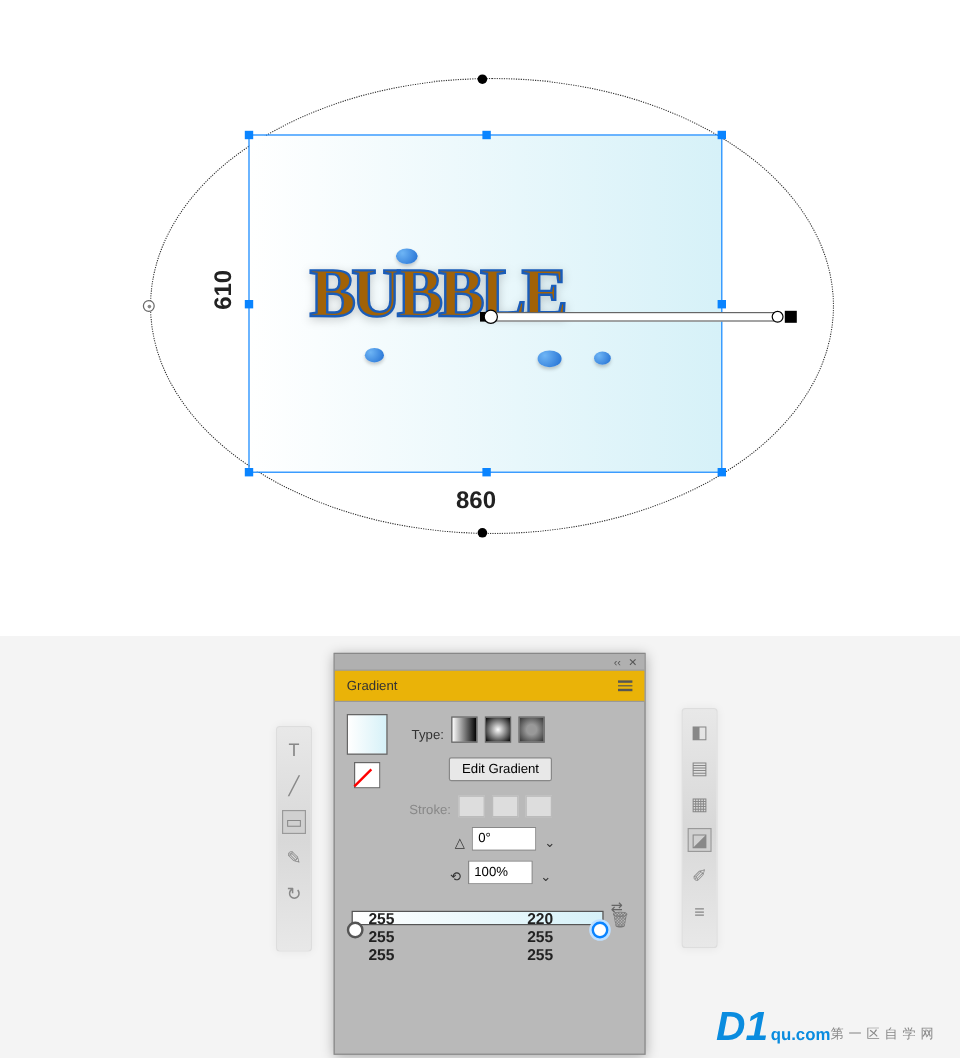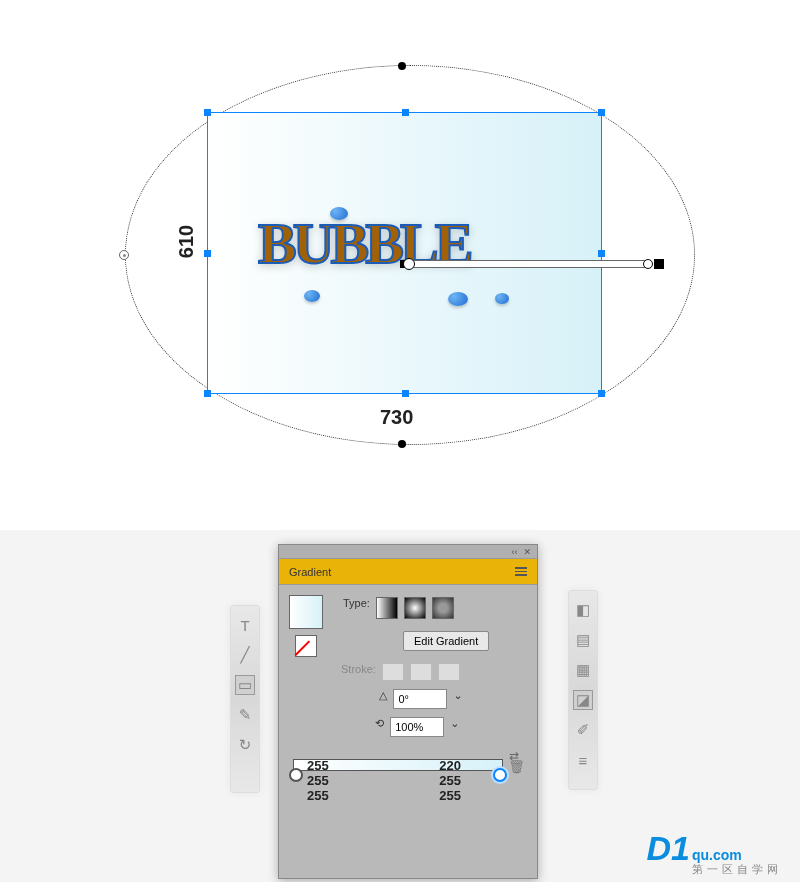--- a/index.html
+++ b/index.html
@@ -41,50 +41,50 @@
 .gpanel-tab{height:26px;background:#eab308;display:flex;align-items:center;padding:0 10px;border-bottom:1px solid #999;justify-content:space-between}
 .gpanel-tab .tt{font-size:11px;color:#333}
 .menu-lines{display:flex;flex-direction:column;gap:2px}
 .menu-lines div{width:12px;height:1.5px;background:#555}
 .gpanel-body{padding:10px 12px;position:relative;height:250px}
 .swatch-col{position:absolute;left:10px;top:10px;display:flex;flex-direction:column;gap:6px}
 .swatch{width:34px;height:34px;border:1px solid #666}
 .sw-grad{background:linear-gradient(to right,#fff,#d6f1f8)}
 .sw-none{background:#fff;position:relative;width:22px;height:22px;margin-left:6px}
 .sw-none::after{content:'';position:absolute;left:0;bottom:0;width:100%;height:2px;background:red;transform:rotate(-45deg);transform-origin:left bottom}
-.row{display:flex;align-items:flex-start;gap:6px;margin-bottom:8px;font-size:11px;color:#333}
+.row{display:flex;align-items:flex-end;gap:6px;margin-bottom:8px;font-size:11px;color:#333}
 .row.muted{color:#888}
 .type-row{position:absolute;left:64px;top:12px}
 .type-sw{width:22px;height:22px;border:1px solid #666;display:inline-block}
 .ts1{background:linear-gradient(to right,#fff,#000)}
 .ts2{background:radial-gradient(circle,#fff,#000)}
 .ts3{background:radial-gradient(circle,#999 30%,#333)}
 .btn{background:#e8e8e8;border:1px solid #888;padding:3px 10px;font-size:11px;border-radius:2px;cursor:pointer}
-.edit-row{position:absolute;left:124px;top:46px}
+.edit-row{position:absolute;left:95px;top:46px}
 .stroke-row{position:absolute;left:62px;top:78px}
 .stroke-sw{width:22px;height:18px;border:1px solid #bbb;background:#ddd;display:inline-block}
 .angle-row{position:absolute;left:100px;top:104px}
 .aspect-row{position:absolute;left:96px;top:132px}
 .sel{width:54px;height:20px;border:1px solid #888;background:#fff;font-size:11px;padding:1px 4px}
 
 .slider-wrap{position:absolute;left:14px;bottom:64px;width:210px}
 .slider-track{height:12px;border:1px solid #555;background:linear-gradient(to right,#fff,#d6f1f8);position:relative}
 .stop{width:14px;height:14px;border-radius:50%;position:absolute;bottom:-12px;background:#fff;border:2px solid #555}
 .stop.left{left:-5px}
 .stop.right{right:-5px;border-color:#0a84ff;box-shadow:0 0 0 2px #bfe0ff}
 .trash{position:absolute;right:-22px;bottom:-3px;font-size:13px;color:#777}
 .rev{position:absolute;right:18px;top:164px;font-size:12px;color:#666}
 
 .rgb{position:absolute;bottom:-32px;font-size:13px;font-weight:bold;color:#222;line-height:15px}
 .rgb.left{left:14px}
 .rgb.right{right:42px;left:auto}
 
 .wm{position:absolute;right:18px;bottom:6px;display:flex;align-items:baseline;gap:2px}
 .wm-d1{font-family:Impact,sans-serif;font-size:34px;font-style:italic;color:#0a8cdf;font-weight:bold}
-.wm-txt{display:flex;flex-direction:column;line-height:14px}
+.wm-txt{display:flex;line-height:14px}
 .wm-dom{font-size:14px;font-weight:bold;color:#0a8cdf}
 .wm-sub{font-size:11px;color:#888;letter-spacing:4px}
 </style>
 </head>
 <body>
 
 <div class="canvas-area">
 
   <div class="ellipse"></div>
   <div class="ellipse-dot" style="left:398px;top:62px"></div>
@@ -108,21 +108,21 @@
   <div class="bub-dot" style="left:448px;top:292px;width:20px;height:14px"></div>
   <div class="bub-dot" style="left:495px;top:293px;width:14px;height:11px"></div>
 
   <div class="grad-bar">
     <div class="grad-start-box"></div>
     <div class="grad-start-dot"></div>
     <div class="grad-end-dot"></div>
     <div class="grad-end-sq"></div>
   </div>
 
-  <div class="dim-w">730</div>
+  <div class="dim-w">860</div>
   <div class="dim-h">610</div>
 </div>
 
 <div class="panel-area">
 
   <div class="toolbar toolbar-left">
     <div class="tb-icon">T</div>
     <div class="tb-icon">╱</div>
     <div class="tb-icon active">▭</div>
     <div class="tb-icon">✎</div>

